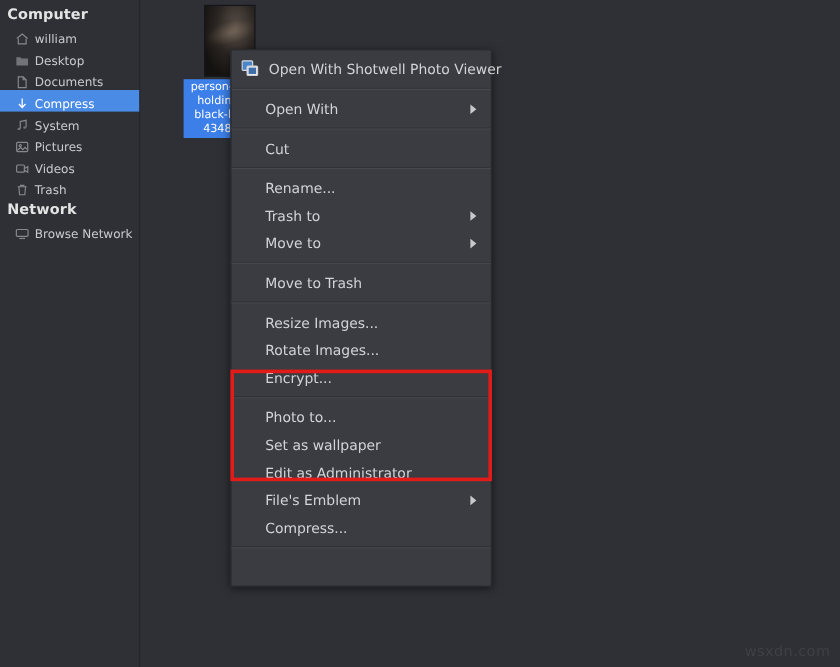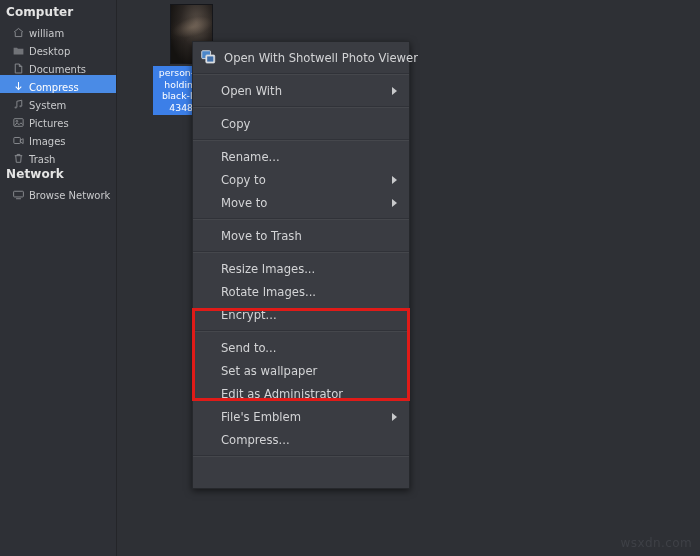--- a/index.html
+++ b/index.html
@@ -247,21 +247,21 @@
         </span>
         <span>Pictures</span>
       </div>
       <div class="side-item">
         <span class="side-ico">
           <svg xmlns="http://www.w3.org/2000/svg" width="13" height="13" viewBox="0 0 16 16" fill="none" stroke="#A9ABAF" stroke-width="1.2">
             <rect x="2.3" y="4.3" width="8" height="7.4" rx="1"></rect>
             <path d="M10.3 7.8l3.4-2v6l-3.4-2z"></path>
           </svg>
         </span>
-        <span>Images</span>
+        <span>Videos</span>
       </div>
       <div class="side-item">
         <span class="side-ico">
           <svg xmlns="http://www.w3.org/2000/svg" width="13" height="13" viewBox="0 0 16 16" fill="none" stroke="#A9ABAF" stroke-width="1.2">
             <path d="M3.4 4.5h9.2"></path>
             <path d="M4.6 4.5l.7 8.2h5.4l.7-8.2"></path>
             <path d="M6.3 4.5V3h3.4v1.5"></path>
           </svg>
         </span>
         <span>Trash</span>
@@ -300,28 +300,28 @@
         </svg></span>
       <span class="mi-label">Open With Shotwell Photo Viewer</span>
     </div>
     <div class="menu-sep"></div>
     <div class="menu-item">
       <span class="mi-label">Open With</span>
       <span class="submenu-arrow"></span>
     </div>
     <div class="menu-sep"></div>
     <div class="menu-item">
-      <span class="mi-label">Copy</span>
+      <span class="mi-label">Cut</span>
     </div>
     <div class="menu-sep"></div>
     <div class="menu-item">
       <span class="mi-label">Rename...</span>
     </div>
     <div class="menu-item">
-      <span class="mi-label">Copy to</span>
+      <span class="mi-label">Trash to</span>
       <span class="submenu-arrow"></span>
     </div>
     <div class="menu-item">
       <span class="mi-label">Move to</span>
       <span class="submenu-arrow"></span>
     </div>
     <div class="menu-sep"></div>
     <div class="menu-item">
       <span class="mi-label">Move to Trash</span>
     </div>
@@ -330,21 +330,21 @@
       <span class="mi-label">Resize Images...</span>
     </div>
     <div class="menu-item">
       <span class="mi-label">Rotate Images...</span>
     </div>
     <div class="menu-item">
       <span class="mi-label">Encrypt...</span>
     </div>
     <div class="menu-sep"></div>
     <div class="menu-item">
-      <span class="mi-label">Send to...</span>
+      <span class="mi-label">Photo to...</span>
     </div>
     <div class="menu-item">
       <span class="mi-label">Set as wallpaper</span>
     </div>
     <div class="menu-item">
       <span class="mi-label">Edit as Administrator</span>
     </div>
     <div class="menu-item">
       <span class="mi-label">File's Emblem</span>
       <span class="submenu-arrow"></span>

